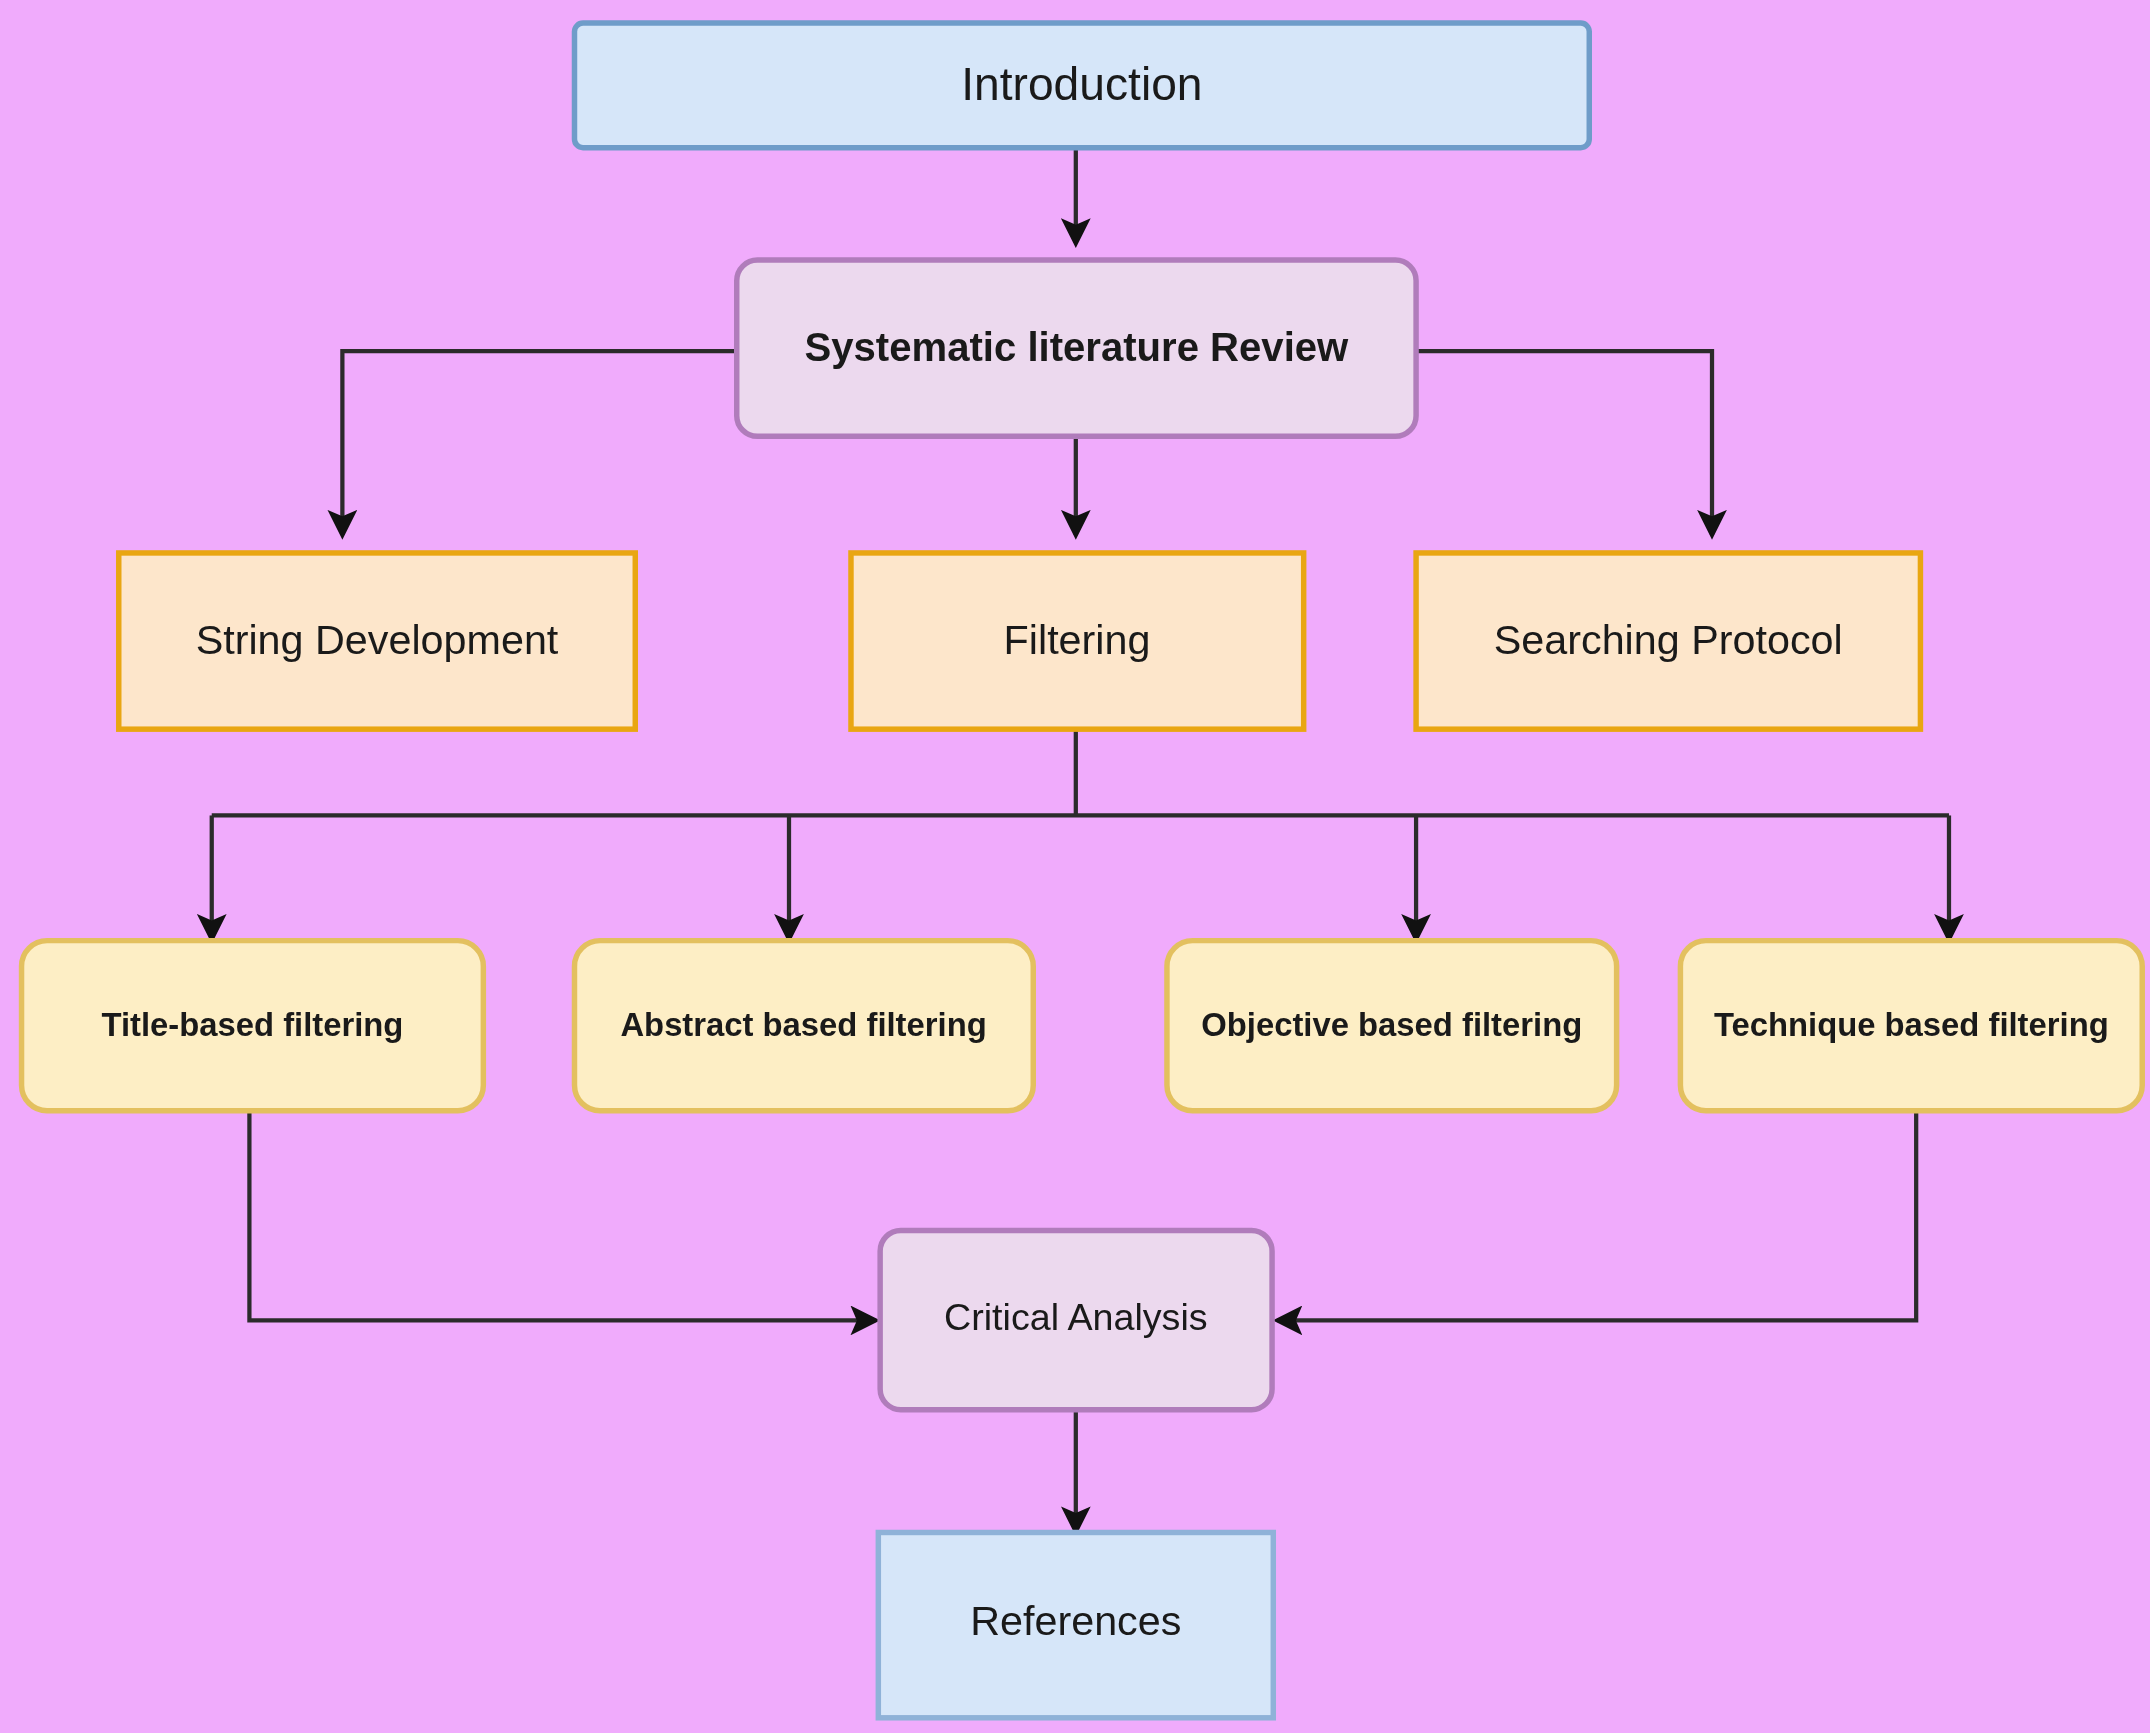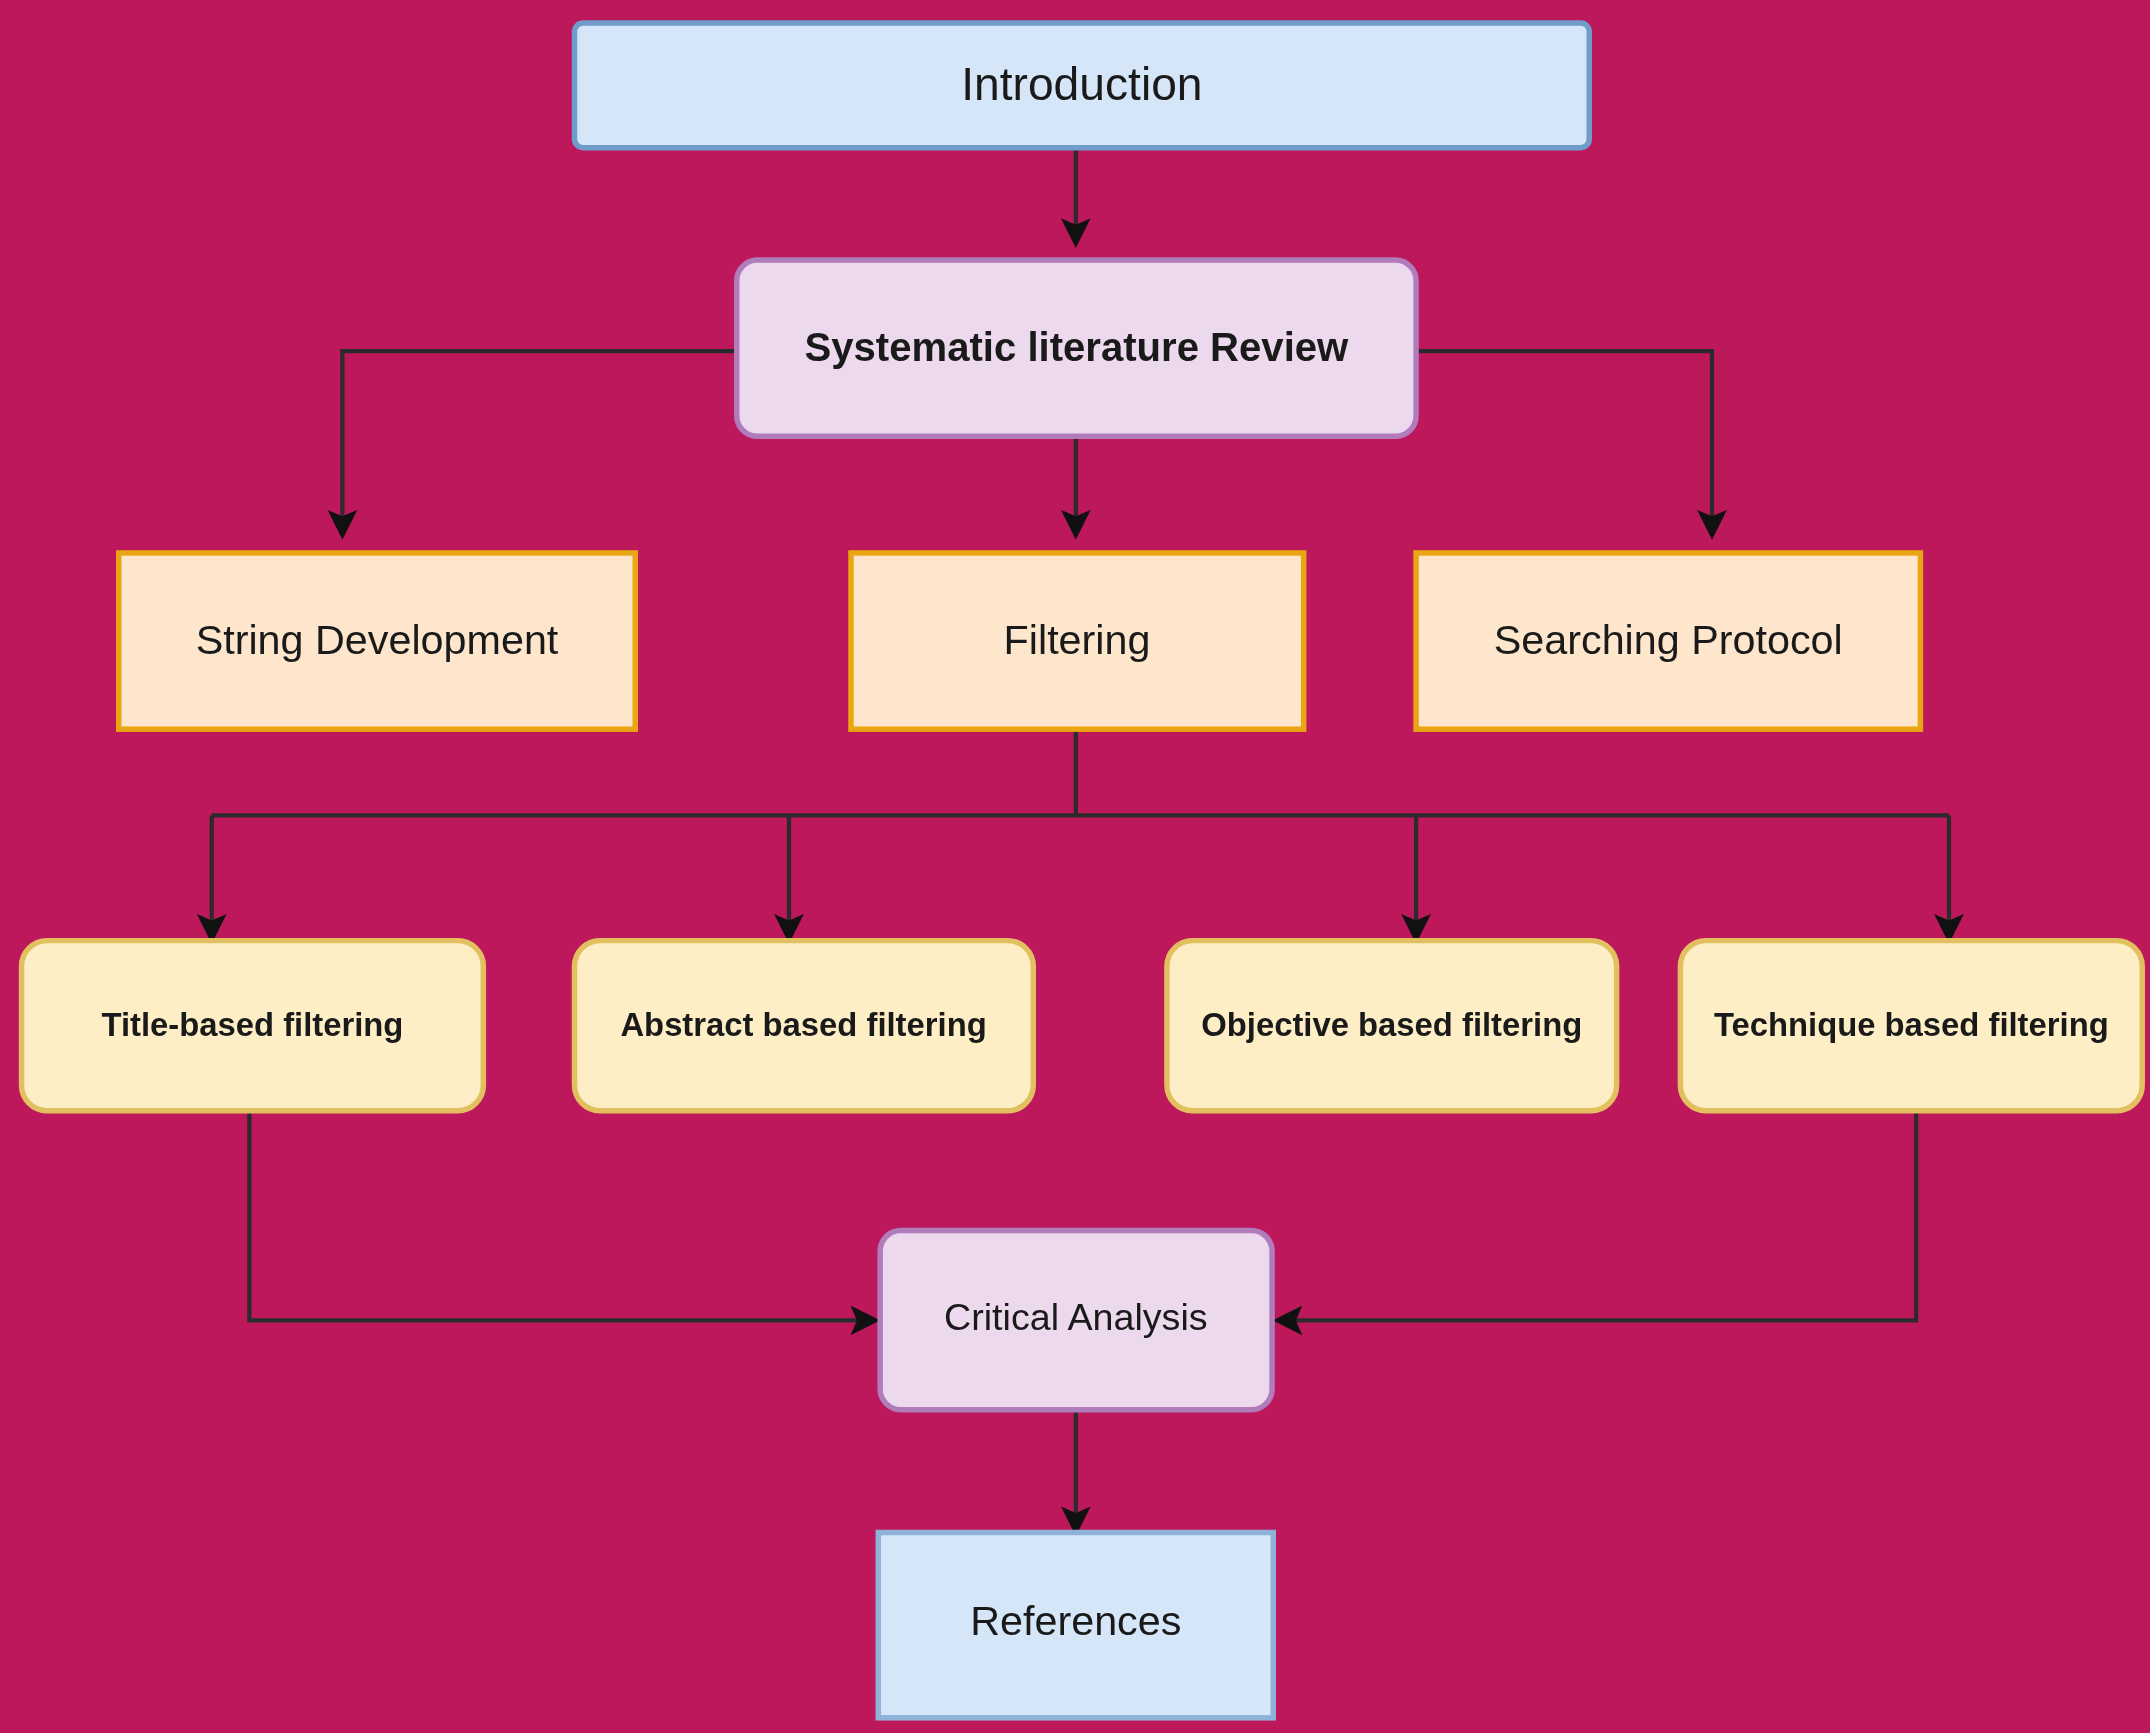--- a/index.html
+++ b/index.html
@@ -7,21 +7,21 @@
     padding: 0;
     background: #ffffff;
   }
   body {
     font-family: "Liberation Sans", sans-serif;
   }
   #diagram-root {
     position: relative;
     width: 2151px;
     height: 1733px;
-    background: #be185d;
+    background: #f0abfc;
     overflow: hidden;
   }
   svg#flowchart {
     display: block;
     width: 2151px;
     height: 1733px;
   }
   .node-label {
     fill: #1a1a1a;
     text-anchor: middle;

